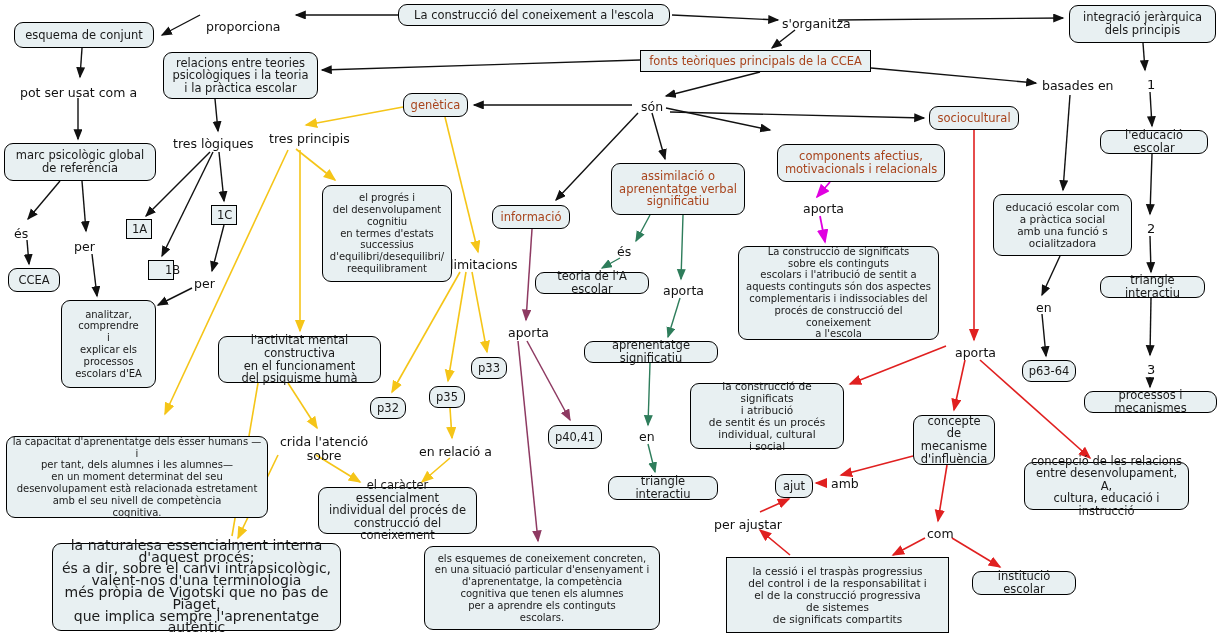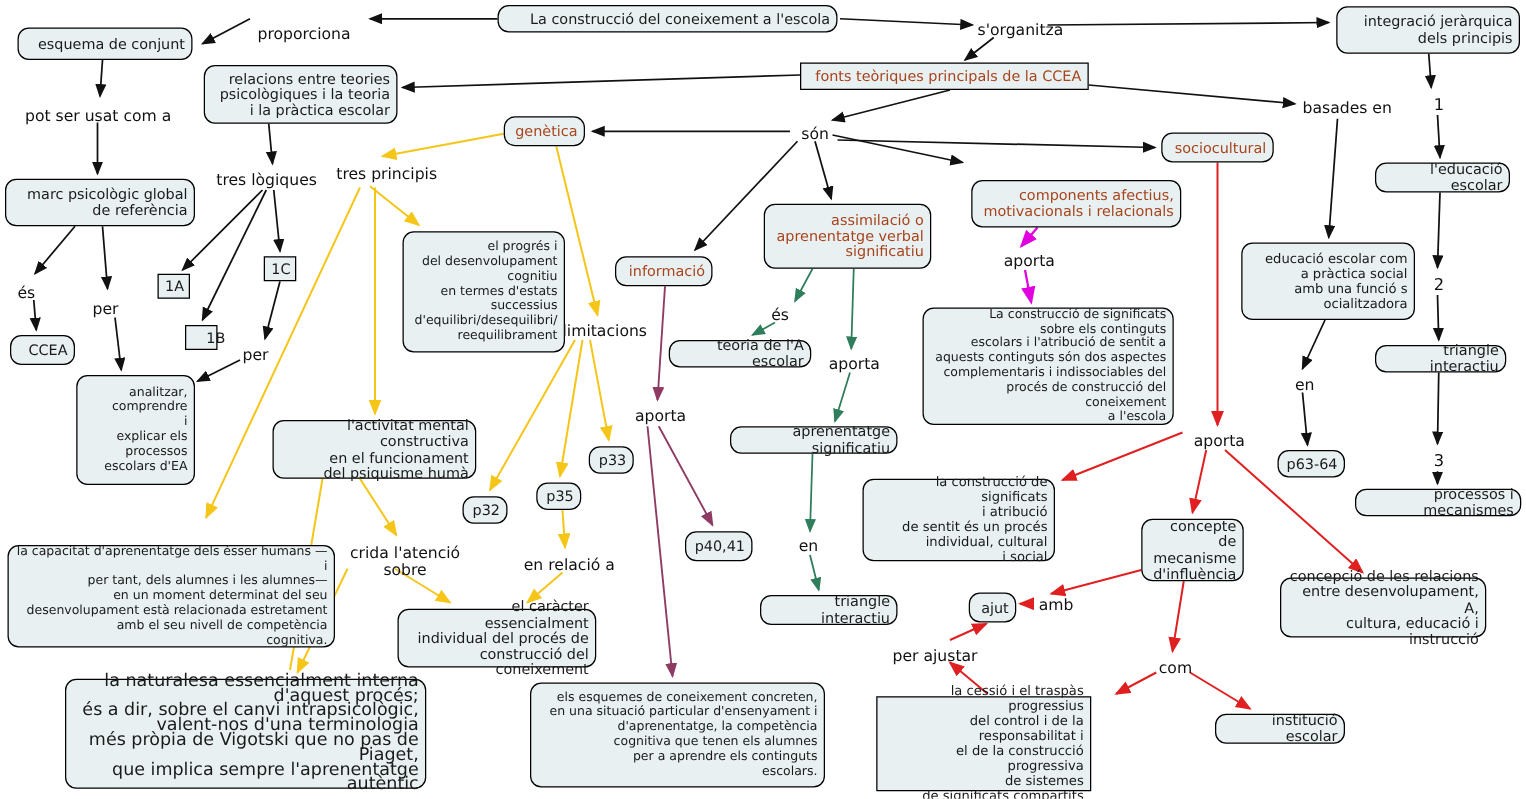--- a/index.html
+++ b/index.html
@@ -1,21 +1,21 @@
 <!DOCTYPE html>
 <html><head>
 <meta charset="utf-8">
 <style>
   html,body{margin:0;padding:0;background:#ffffff;}
   body{width:1221px;height:639px;position:relative;overflow:hidden;
        font-family:"DejaVu Sans","Liberation Sans",sans-serif;}
   #canvas{position:absolute;left:0;top:0;width:1221px;height:639px;}
   svg#edges{position:absolute;left:0;top:0;width:1221px;height:639px;}
   .node{position:absolute;box-sizing:border-box;background:#e8f0f2;
-        border:1px solid #000;border-radius:9px;text-align:right;
+        border:1px solid #000;border-radius:9px;text-align:center;
         color:#1a1a1a;font-size:11.5px;line-height:12.6px;
         display:flex;align-items:center;justify-content:center;padding:3px 5px;}
   .node.sq{border-radius:0;}
   .node.brown{color:#a8441c;}
   .label{position:absolute;color:#111;font-size:12.5px;line-height:14px;
          text-align:center;background:transparent;white-space:pre;}
   .node span{display:block;width:100%;white-space:pre-line;}
 </style>
 </head>
 <body>
@@ -275,21 +275,21 @@
         <span>institució escolar</span>
       </div>
       <div class="node" style="left: 424px; top: 546px; width: 236px; height: 84px; font-size: 10px; line-height: 11.8px;">
         <span>els esquemes de coneixement concreten,
 en una situació particular d'ensenyament i
 d'aprenentatge, la competència
 cognitiva que tenen els alumnes
 per a aprendre els continguts
 escolars.</span>
       </div>
-      <div class="node sq" style="left: 701px; top: 557px; width: 172px; height: 76px; font-size: 10.5px; line-height: 12px;">
+      <div class="node sq" style="left: 726px; top: 557px; width: 223px; height: 76px; font-size: 10.5px; line-height: 12px;">
         <span>la cessió i el traspàs progressius
 del control i de la responsabilitat i
 el de la construcció progressiva
 de sistemes
 de significats compartits</span>
       </div>
       <div class="node" style="left: 52px; top: 543px; width: 289px; height: 88px; font-size: 14px; line-height: 11.8px;">
         <span>la naturalesa essencialment interna d'aquest procés;
 és a dir, sobre el canvi intrapsicològic,
 valent-nos d'una terminologia

